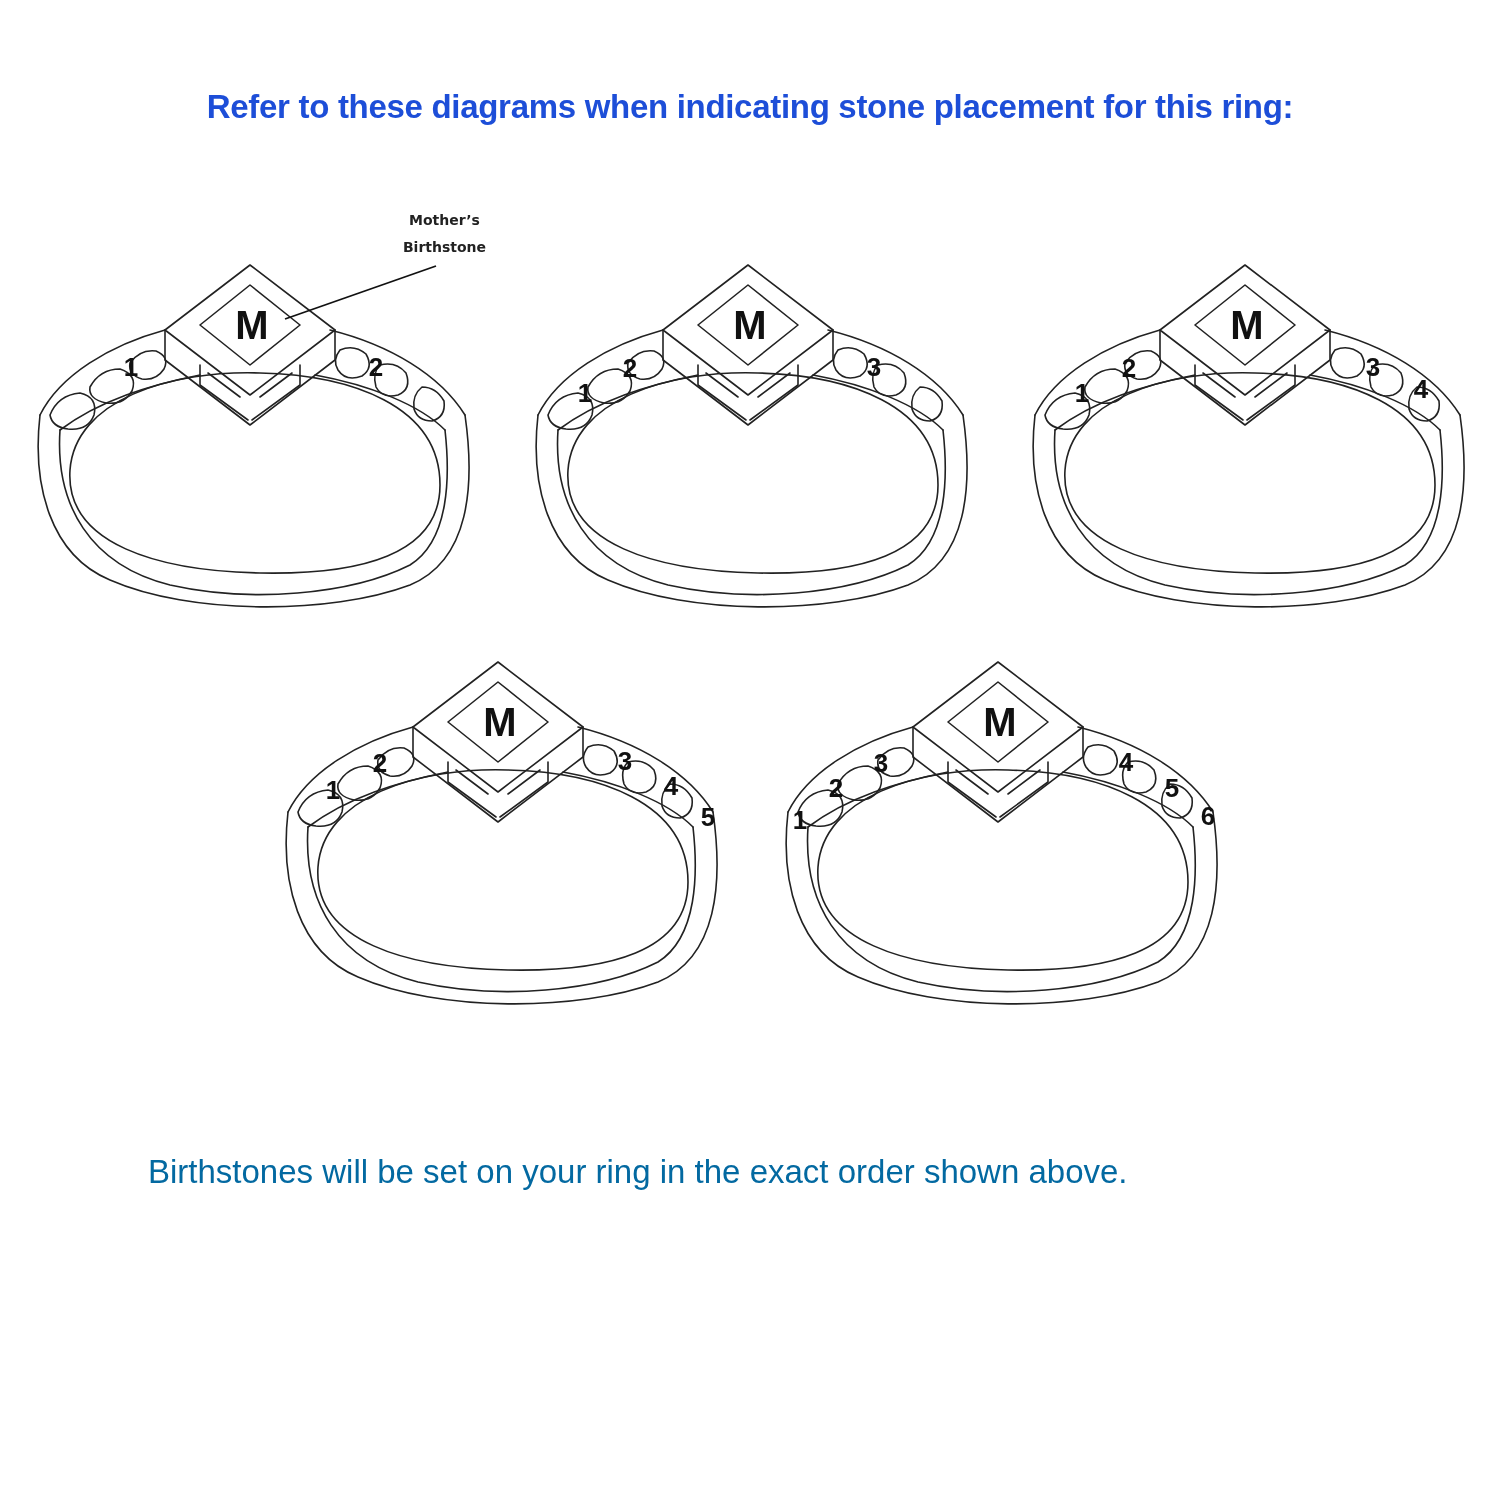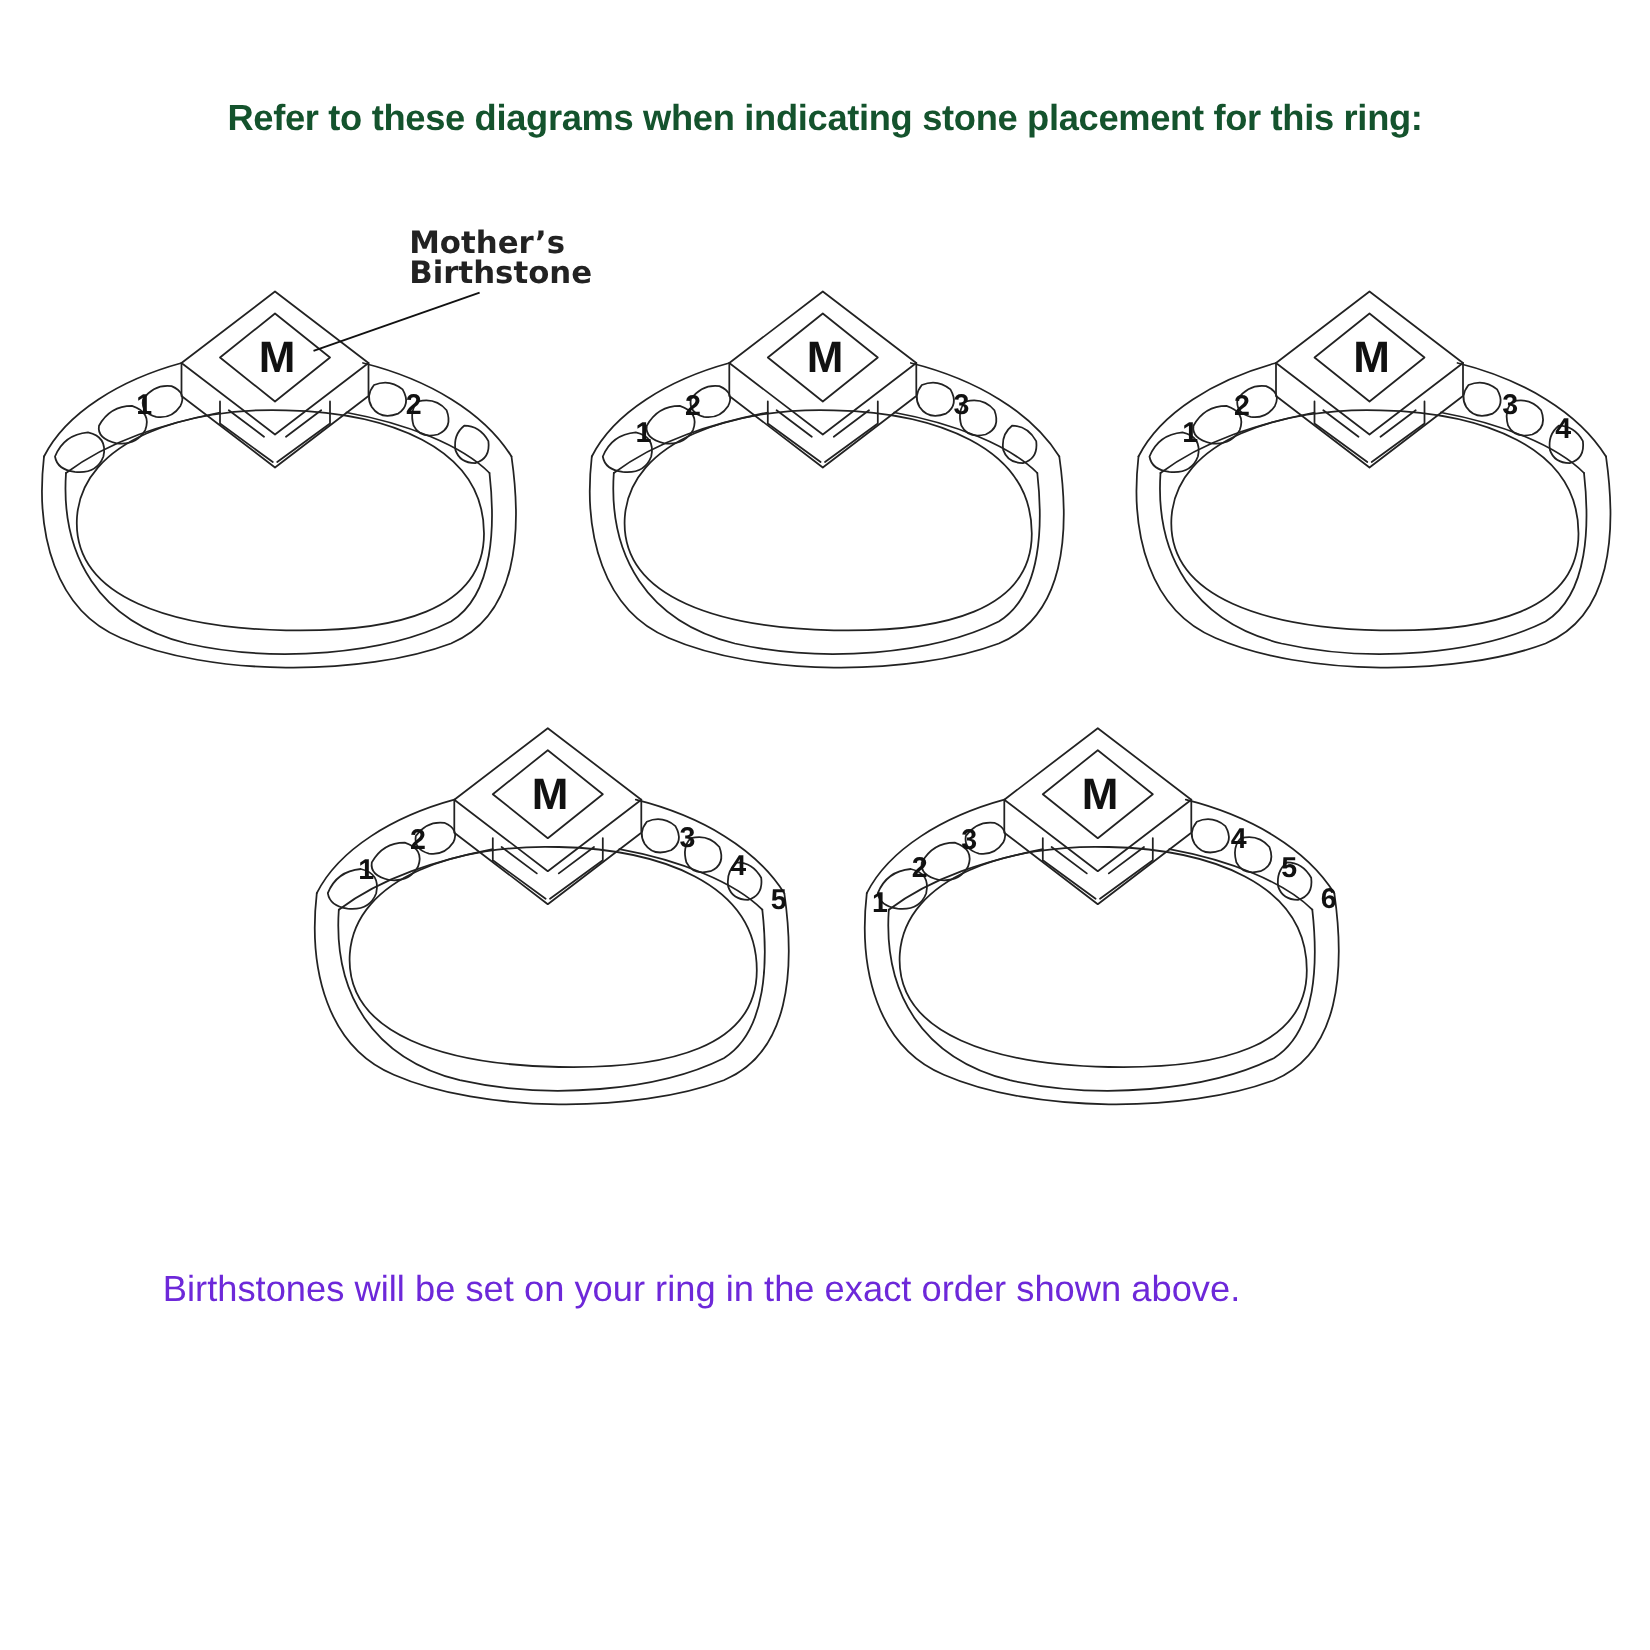--- a/index.html
+++ b/index.html
@@ -1,24 +1,24 @@
 <!DOCTYPE html>
 <html><head>
 <meta charset="utf-8">
 <style>
   html, body { margin: 0; padding: 0; background: #ffffff; }
   body { width: 1500px; height: 1500px; position: relative; overflow: hidden; font-family: "Liberation Sans", sans-serif; color: #111; }
-  .heading { position: absolute; left: 0; top: 88px; width: 1500px; text-align: center; font-size: 33px; font-weight: bold; letter-spacing: -0.3px; color: #14532d; }
+  .heading { position: absolute; left: 0; top: 88px; width: 1500px; text-align: center; font-size: 33px; font-weight: bold; letter-spacing: -0.3px; color: #1d4ed8; }
   .ring { position: absolute; width: 480px; height: 380px; }
   .ring svg { position: absolute; left: 0; top: 0; width: 480px; height: 380px; overflow: visible; }
   .label { position: absolute; font-weight: bold; color: #111; transform: translate(-50%, -50%); line-height: 1; }
   .label.m { font-size: 40px; }
   .label.n { font-size: 26px; }
-  .callout { position: absolute; left: 372px; top: 207px; width: 145px; text-align: left; font-family: "DejaVu Sans", sans-serif; font-weight: bold; font-size: 28px; line-height: 27px; color: #222; }
-  .note { position: absolute; left: 148px; top: 1150px; width: 1220px; font-size: 33px; line-height: 43px; color: #6d28d9; }
+  .callout { position: absolute; left: 372px; top: 207px; width: 145px; text-align: center; font-family: "DejaVu Sans", sans-serif; font-weight: bold; font-size: 14px; line-height: 27px; color: #222; }
+  .note { position: absolute; left: 148px; top: 1150px; width: 1220px; font-size: 33px; line-height: 43px; color: #0369a1; }
   .note p { margin: 0; }
 </style>
 </head>
 <body>
 
 <div class="heading">Refer to these diagrams when indicating stone placement for this ring:</div>
 
 <div class="ring" style="left:30px; top:255px;">
   <div class="svg-host">
 <svg viewBox="0 0 480 380" xmlns="http://www.w3.org/2000/svg" fill="none" stroke="#222" stroke-width="1.6" stroke-linejoin="round" stroke-linecap="round">

